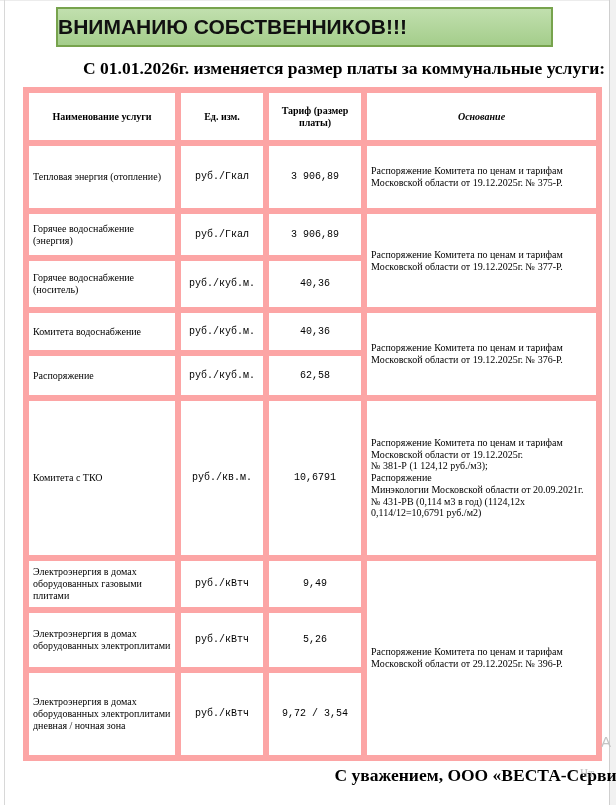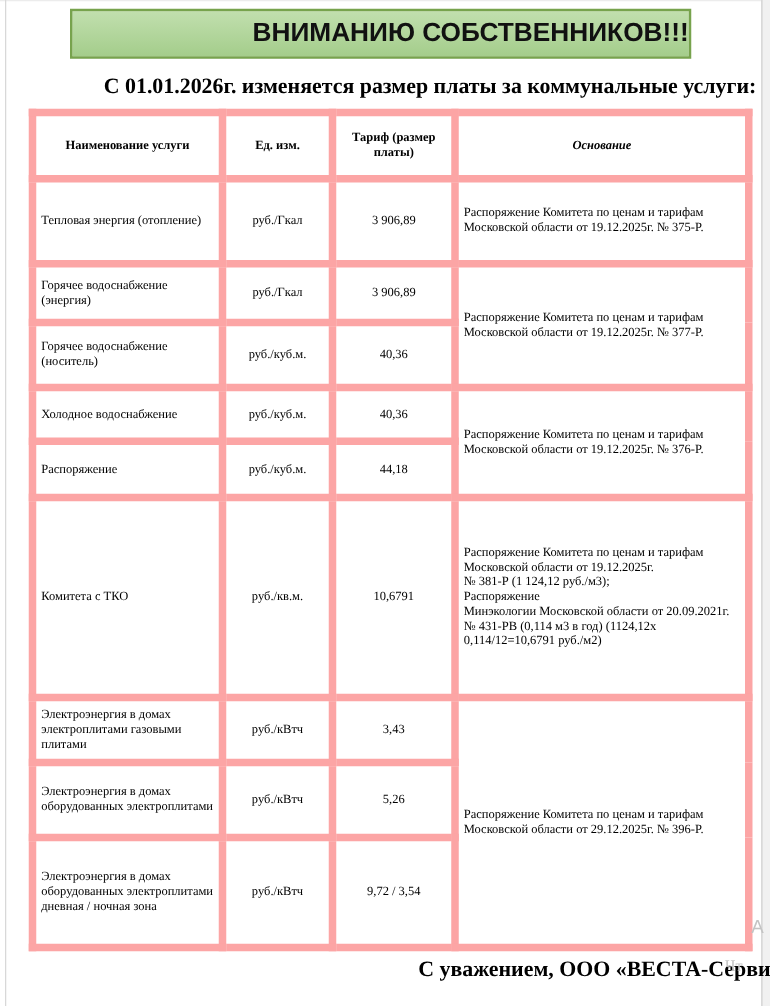--- a/index.html
+++ b/index.html
@@ -35,21 +35,21 @@
   }
   .edge-artifact.a1{left:601px;top:733px;}
   .edge-artifact.a2{left:580px;top:765px;font-size:13px;font-family:Liberation Serif, serif;}
 
   
   .banner{
     position:absolute;left:56px;top:7px;width:497px;height:40px;
     box-sizing:border-box;
     border:2px solid #77a34d;
     background:linear-gradient(#c1dfae,#a4cd8b);
-    display:flex;align-items:center;justify-content:flex-end;
+    display:flex;align-items:center;justify-content:flex-start;
   }
   .banner-title{
     font-family:"Liberation Sans", sans-serif;
     font-weight:bold;
     font-size:21px;
     letter-spacing:0px;
     color:#111;
   }
 
   
@@ -79,21 +79,21 @@
     line-height:1.18;
     overflow:hidden;
   }
   th.h{
     font-size:14.5px;
     font-weight:bold;
     text-align:center;
   }
   th.h.h-basis{font-style:italic;}
   td.cell-service{text-align:left;padding-left:5px;}
-  td.cell-unit,td.cell-tariff{text-align:center;}
+  td.cell-unit,td.cell-tariff{text-align:center;font-family:Liberation Mono, monospace;}
   td.cell-basis{
     text-align:left;
     font-size:13px;
     white-space:pre-line;
     line-height:1.25;
   }
   tr.hrow{height:53px;}
   tr.r0{height:68px;}
   tr.r1{height:47px;}
   tr.r2{height:52px;}
@@ -153,43 +153,43 @@
       <td class="cell-unit">руб./Гкал</td>
       <td class="cell-tariff">3 906,89</td>
       <td class="cell-basis" rowspan="2">Распоряжение Комитета по ценам и тарифам Московской области от 19.12.2025г. № 377-Р.</td>
     </tr>
     <tr class="r2">
       <td class="cell-service">Горячее водоснабжение (носитель)</td>
       <td class="cell-unit">руб./куб.м.</td>
       <td class="cell-tariff">40,36</td>
     </tr>
     <tr class="r3">
-      <td class="cell-service">Холодное водоснабжение</td>
+      <td class="cell-service">Комитета водоснабжение</td>
       <td class="cell-unit">руб./куб.м.</td>
       <td class="cell-tariff">40,36</td>
       <td class="cell-basis" rowspan="2">Распоряжение Комитета по ценам и тарифам Московской области от 19.12.2025г. № 376-Р.</td>
     </tr>
     <tr class="r4">
       <td class="cell-service">Распоряжение</td>
       <td class="cell-unit">руб./куб.м.</td>
-      <td class="cell-tariff">44,18</td>
+      <td class="cell-tariff">62,58</td>
     </tr>
     <tr class="r5">
       <td class="cell-service">Комитета с ТКО</td>
       <td class="cell-unit">руб./кв.м.</td>
       <td class="cell-tariff">10,6791</td>
       <td class="cell-basis">Распоряжение Комитета по ценам и тарифам Московской области от 19.12.2025г.
 № 381-Р (1 124,12 руб./м3);
 Распоряжение
 Минэкологии Московской области от 20.09.2021г. № 431-РВ (0,114 м3 в год) (1124,12х 0,114/12=10,6791 руб./м2)</td>
     </tr>
     <tr class="r6">
-      <td class="cell-service">Электроэнергия в домах электроплитами газовыми плитами</td>
+      <td class="cell-service">Электроэнергия в домах оборудованных газовыми плитами</td>
       <td class="cell-unit">руб./кВтч</td>
-      <td class="cell-tariff">3,43</td>
+      <td class="cell-tariff">9,49</td>
       <td class="cell-basis" rowspan="3">Распоряжение Комитета по ценам и тарифам Московской области от 29.12.2025г. № 396-Р.</td>
     </tr>
     <tr class="r7">
       <td class="cell-service">Электроэнергия в домах оборудованных электроплитами</td>
       <td class="cell-unit">руб./кВтч</td>
       <td class="cell-tariff">5,26</td>
     </tr>
     <tr class="r8">
       <td class="cell-service">Электроэнергия в домах оборудованных электроплитами дневная / ночная зона</td>
       <td class="cell-unit">руб./кВтч</td>

